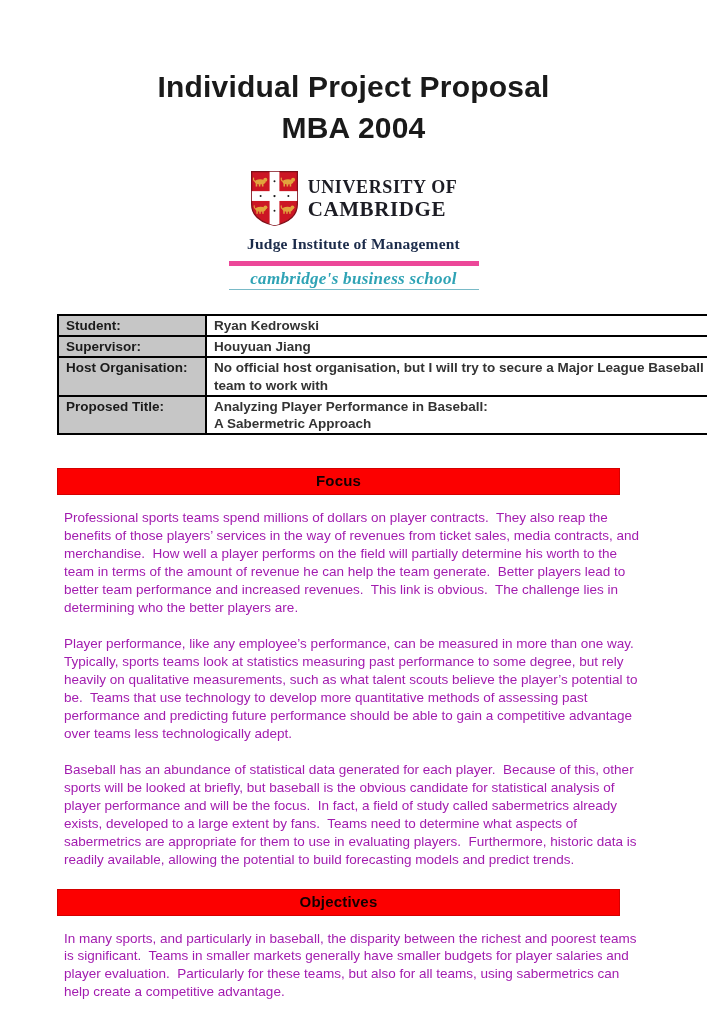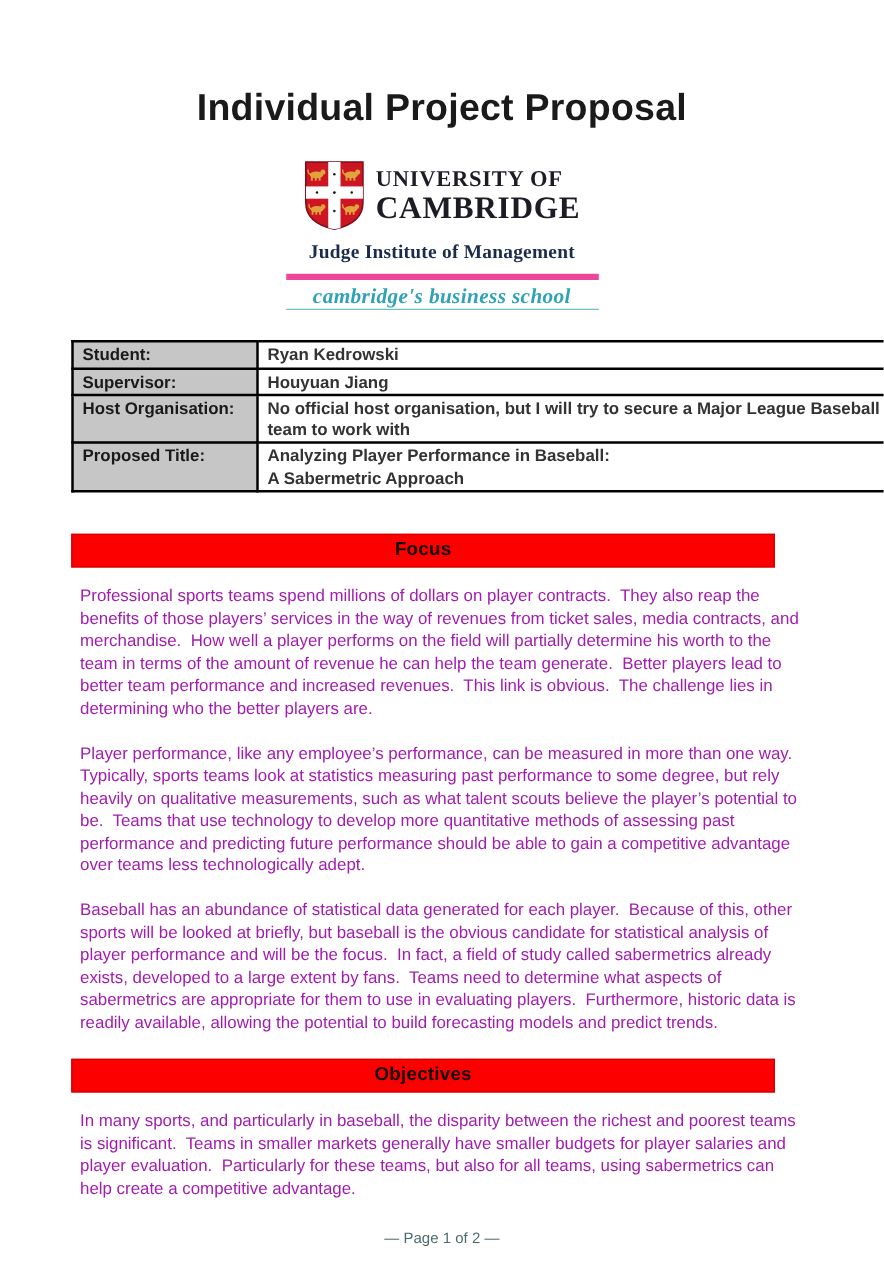--- a/index.html
+++ b/index.html
@@ -14,21 +14,21 @@
   .title-line {
     font-size:30px; font-weight:bold; color:#1a1a1a; line-height:1.38;
     letter-spacing:0.2px;
   }
   
   .logo-block { margin:20px auto 0; width:250px; text-align:center; }
   .logo-row { display:flex; align-items:center; justify-content:center; gap:9px; }
   .crest { width:49px; height:59px; flex:0 0 auto; }
   .uni-text { text-align:left; font-family:"Liberation Serif", serif; color:#1c1c24; }
   .uni-line1 { font-size:18px; font-weight:600; letter-spacing:0.6px; line-height:1.15; }
-  .uni-line2 { font-size:25px; font-weight:600; letter-spacing:0.6px; line-height:1.05; }
+  .uni-line2 { font-size:21px; font-weight:600; letter-spacing:0.6px; line-height:1.05; }
   .institute {
     margin-top:7px; font-family:"Liberation Serif", serif; font-weight:bold;
     font-size:15.5px; color:#1b2b4a; letter-spacing:0.2px;
   }
   .tagline-box {
     margin-top:8px; border-top:5px solid #ec4899; border-bottom:1px solid #79bac7;
     padding:3px 2px 0;
   }
   .tagline {
     font-family:"Liberation Serif", serif; font-style:italic; font-weight:bold;
@@ -60,20 +60,21 @@
   
   .footer { margin-top:23px; text-align:center; font-size:12px; color:#4d6b6b; }
 </style>
 </head>
 <body>
 
 <div class="page">
 
   <div class="title-block">
     <div class="title-line">Individual Project Proposal</div>
+    <div class="title-line">MBA 2004</div>
   </div>
 
   <div class="logo-block">
     <div class="logo-row">
       <svg class="crest" viewBox="0 0 60 70" aria-hidden="true">
         <defs>
           <clipPath id="shieldClip">
             <path d="M2 2 H58 V42 Q58 62 30 68 Q2 62 2 42 Z"></path>
           </clipPath>
           <g id="lion">

